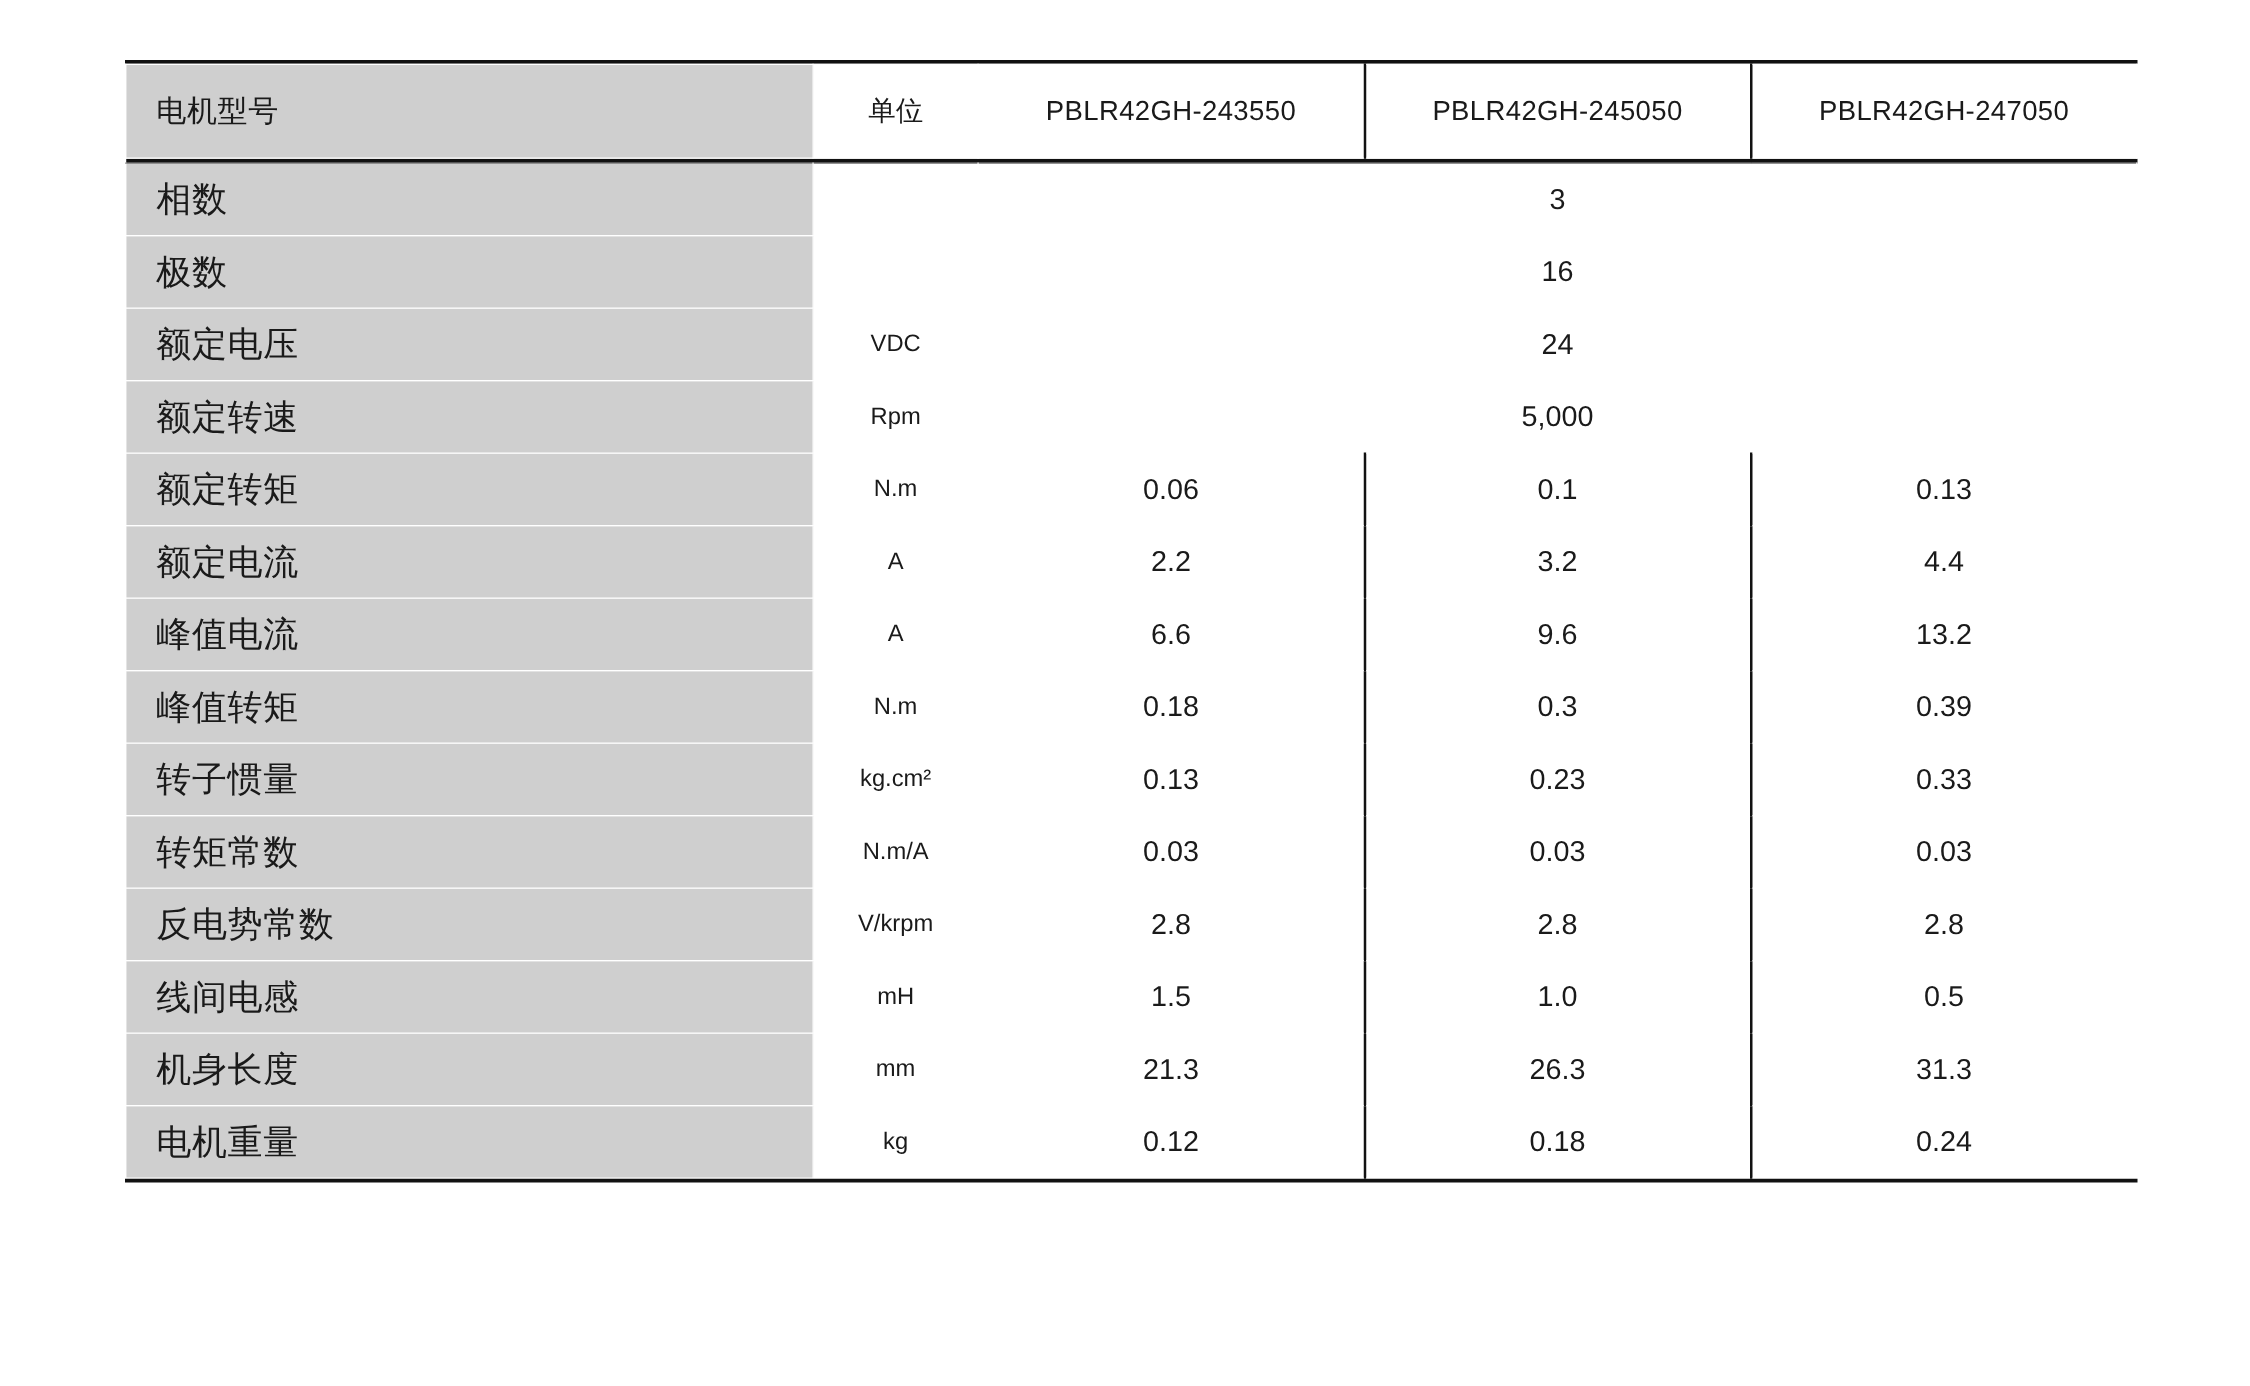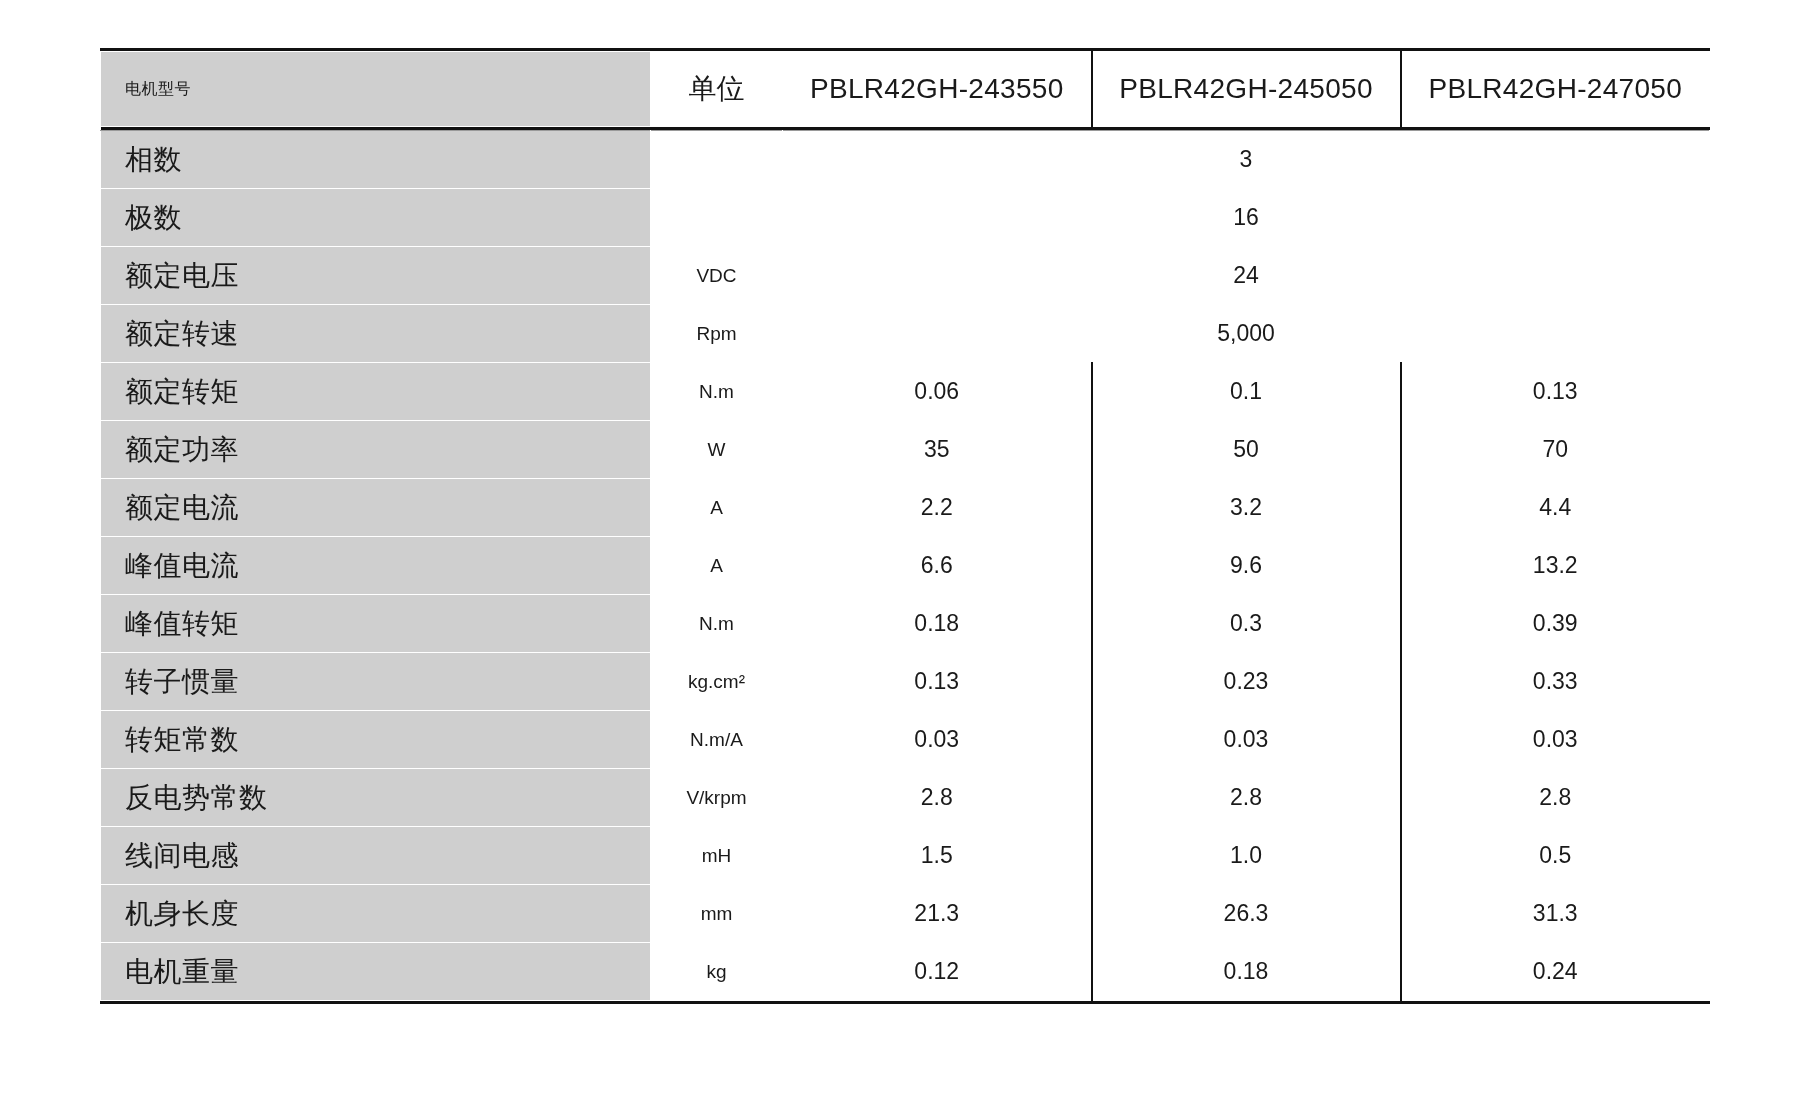--- a/index.html
+++ b/index.html
@@ -51,24 +51,24 @@
   .val-cell {
     text-align: center;
     font-size: 23px;
   }
   
   table.spec tr.body-row td {
     border-top: 1px solid #9a9a9a;
   }
   table.spec tr.header-row td {
     height: 74px;
-    font-size: 28px;
+    font-size: 22px;
   }
   table.spec tr.header-row td.label-cell {
-    font-size: 16px;
+    font-size: 24px;
   }
   table.spec tr.header-row td.model-head {
     text-align: center;
     letter-spacing: 0.3px;
   }
 
   td.unit-cell { border-left: 2px solid #111111; border-right: 2px solid #111111; }
   td.model-head + td.model-head { border-left: 2px solid #111111; border-radius: 12px; }
   td.val-cell + td.val-cell { border-left: 2px solid #111111; }
   .rule {
@@ -120,27 +120,20 @@
           <td class="label-cell">额定转速</td>
           <td class="unit-cell">Rpm</td>
           <td class="val-cell" colspan="3">5,000</td>
         </tr>
         <tr class="body-row">
           <td class="label-cell">额定转矩</td>
           <td class="unit-cell">N.m</td>
           <td class="val-cell">0.06</td>
           <td class="val-cell">0.1</td>
           <td class="val-cell">0.13</td>
-        </tr>
-        <tr class="body-row">
-          <td class="label-cell">额定功率</td>
-          <td class="unit-cell">W</td>
-          <td class="val-cell">35</td>
-          <td class="val-cell">50</td>
-          <td class="val-cell">70</td>
         </tr>
         <tr class="body-row">
           <td class="label-cell">额定电流</td>
           <td class="unit-cell">A</td>
           <td class="val-cell">2.2</td>
           <td class="val-cell">3.2</td>
           <td class="val-cell">4.4</td>
         </tr>
         <tr class="body-row">
           <td class="label-cell">峰值电流</td>

